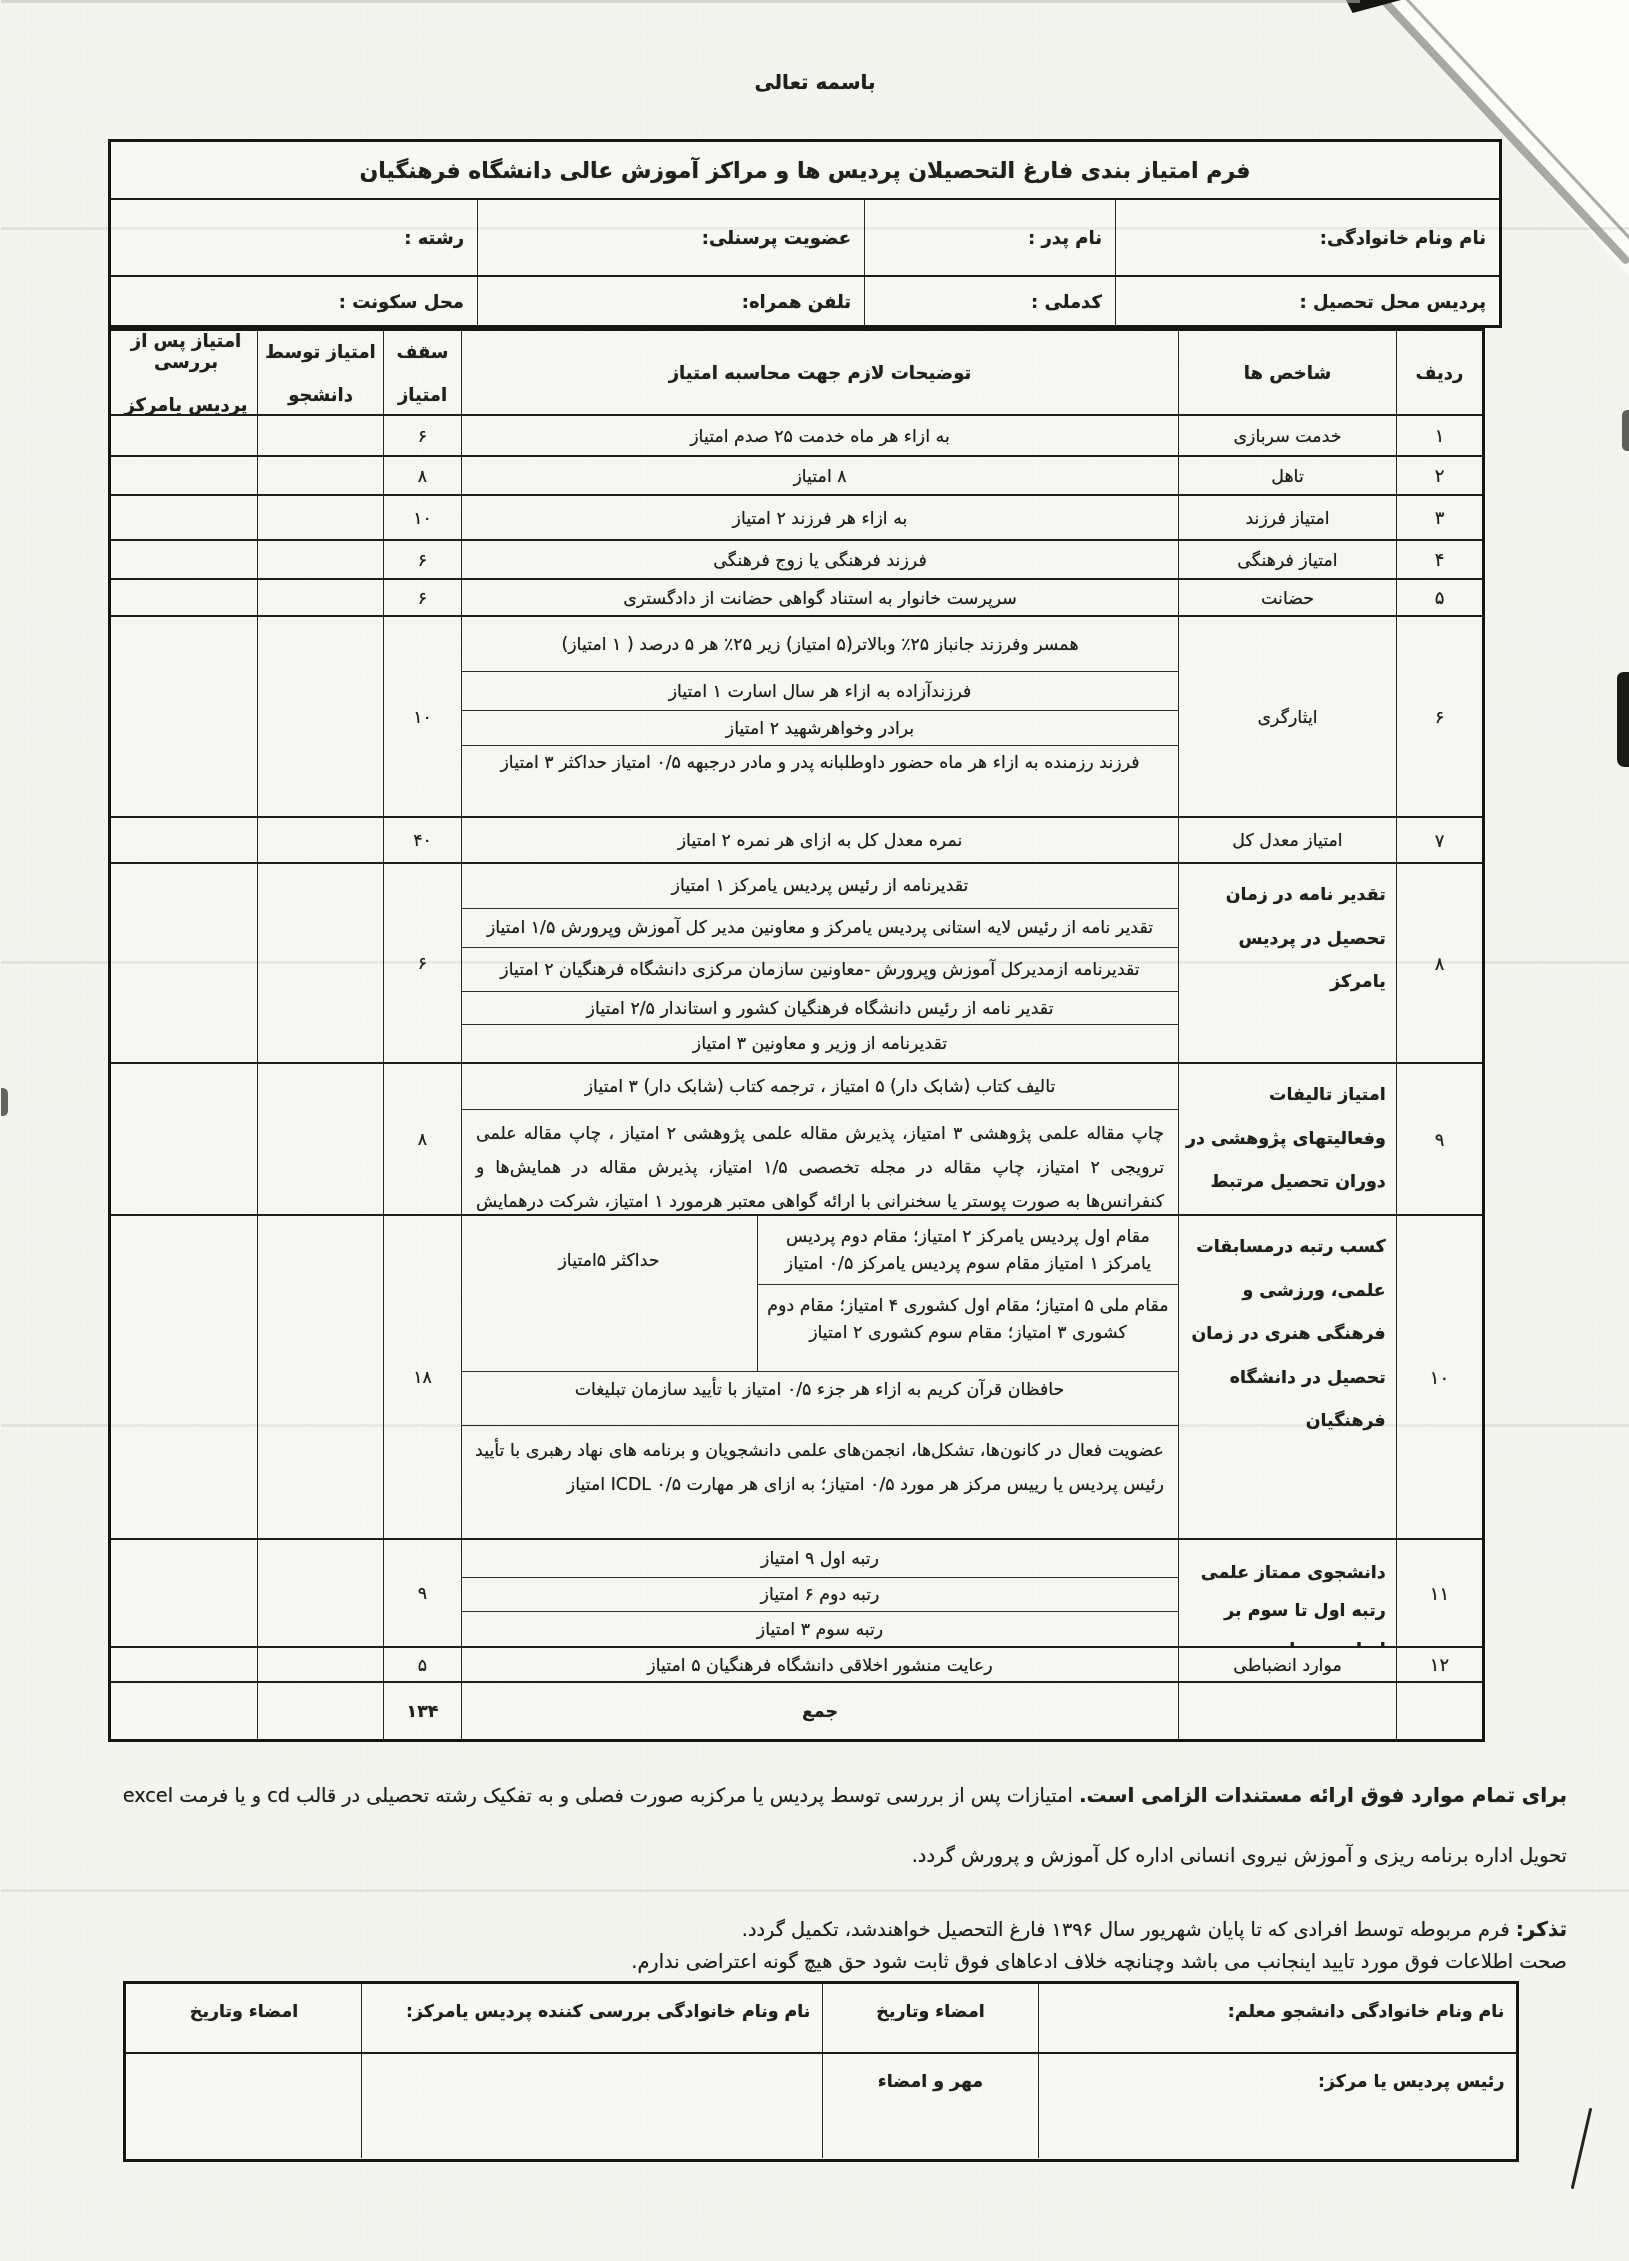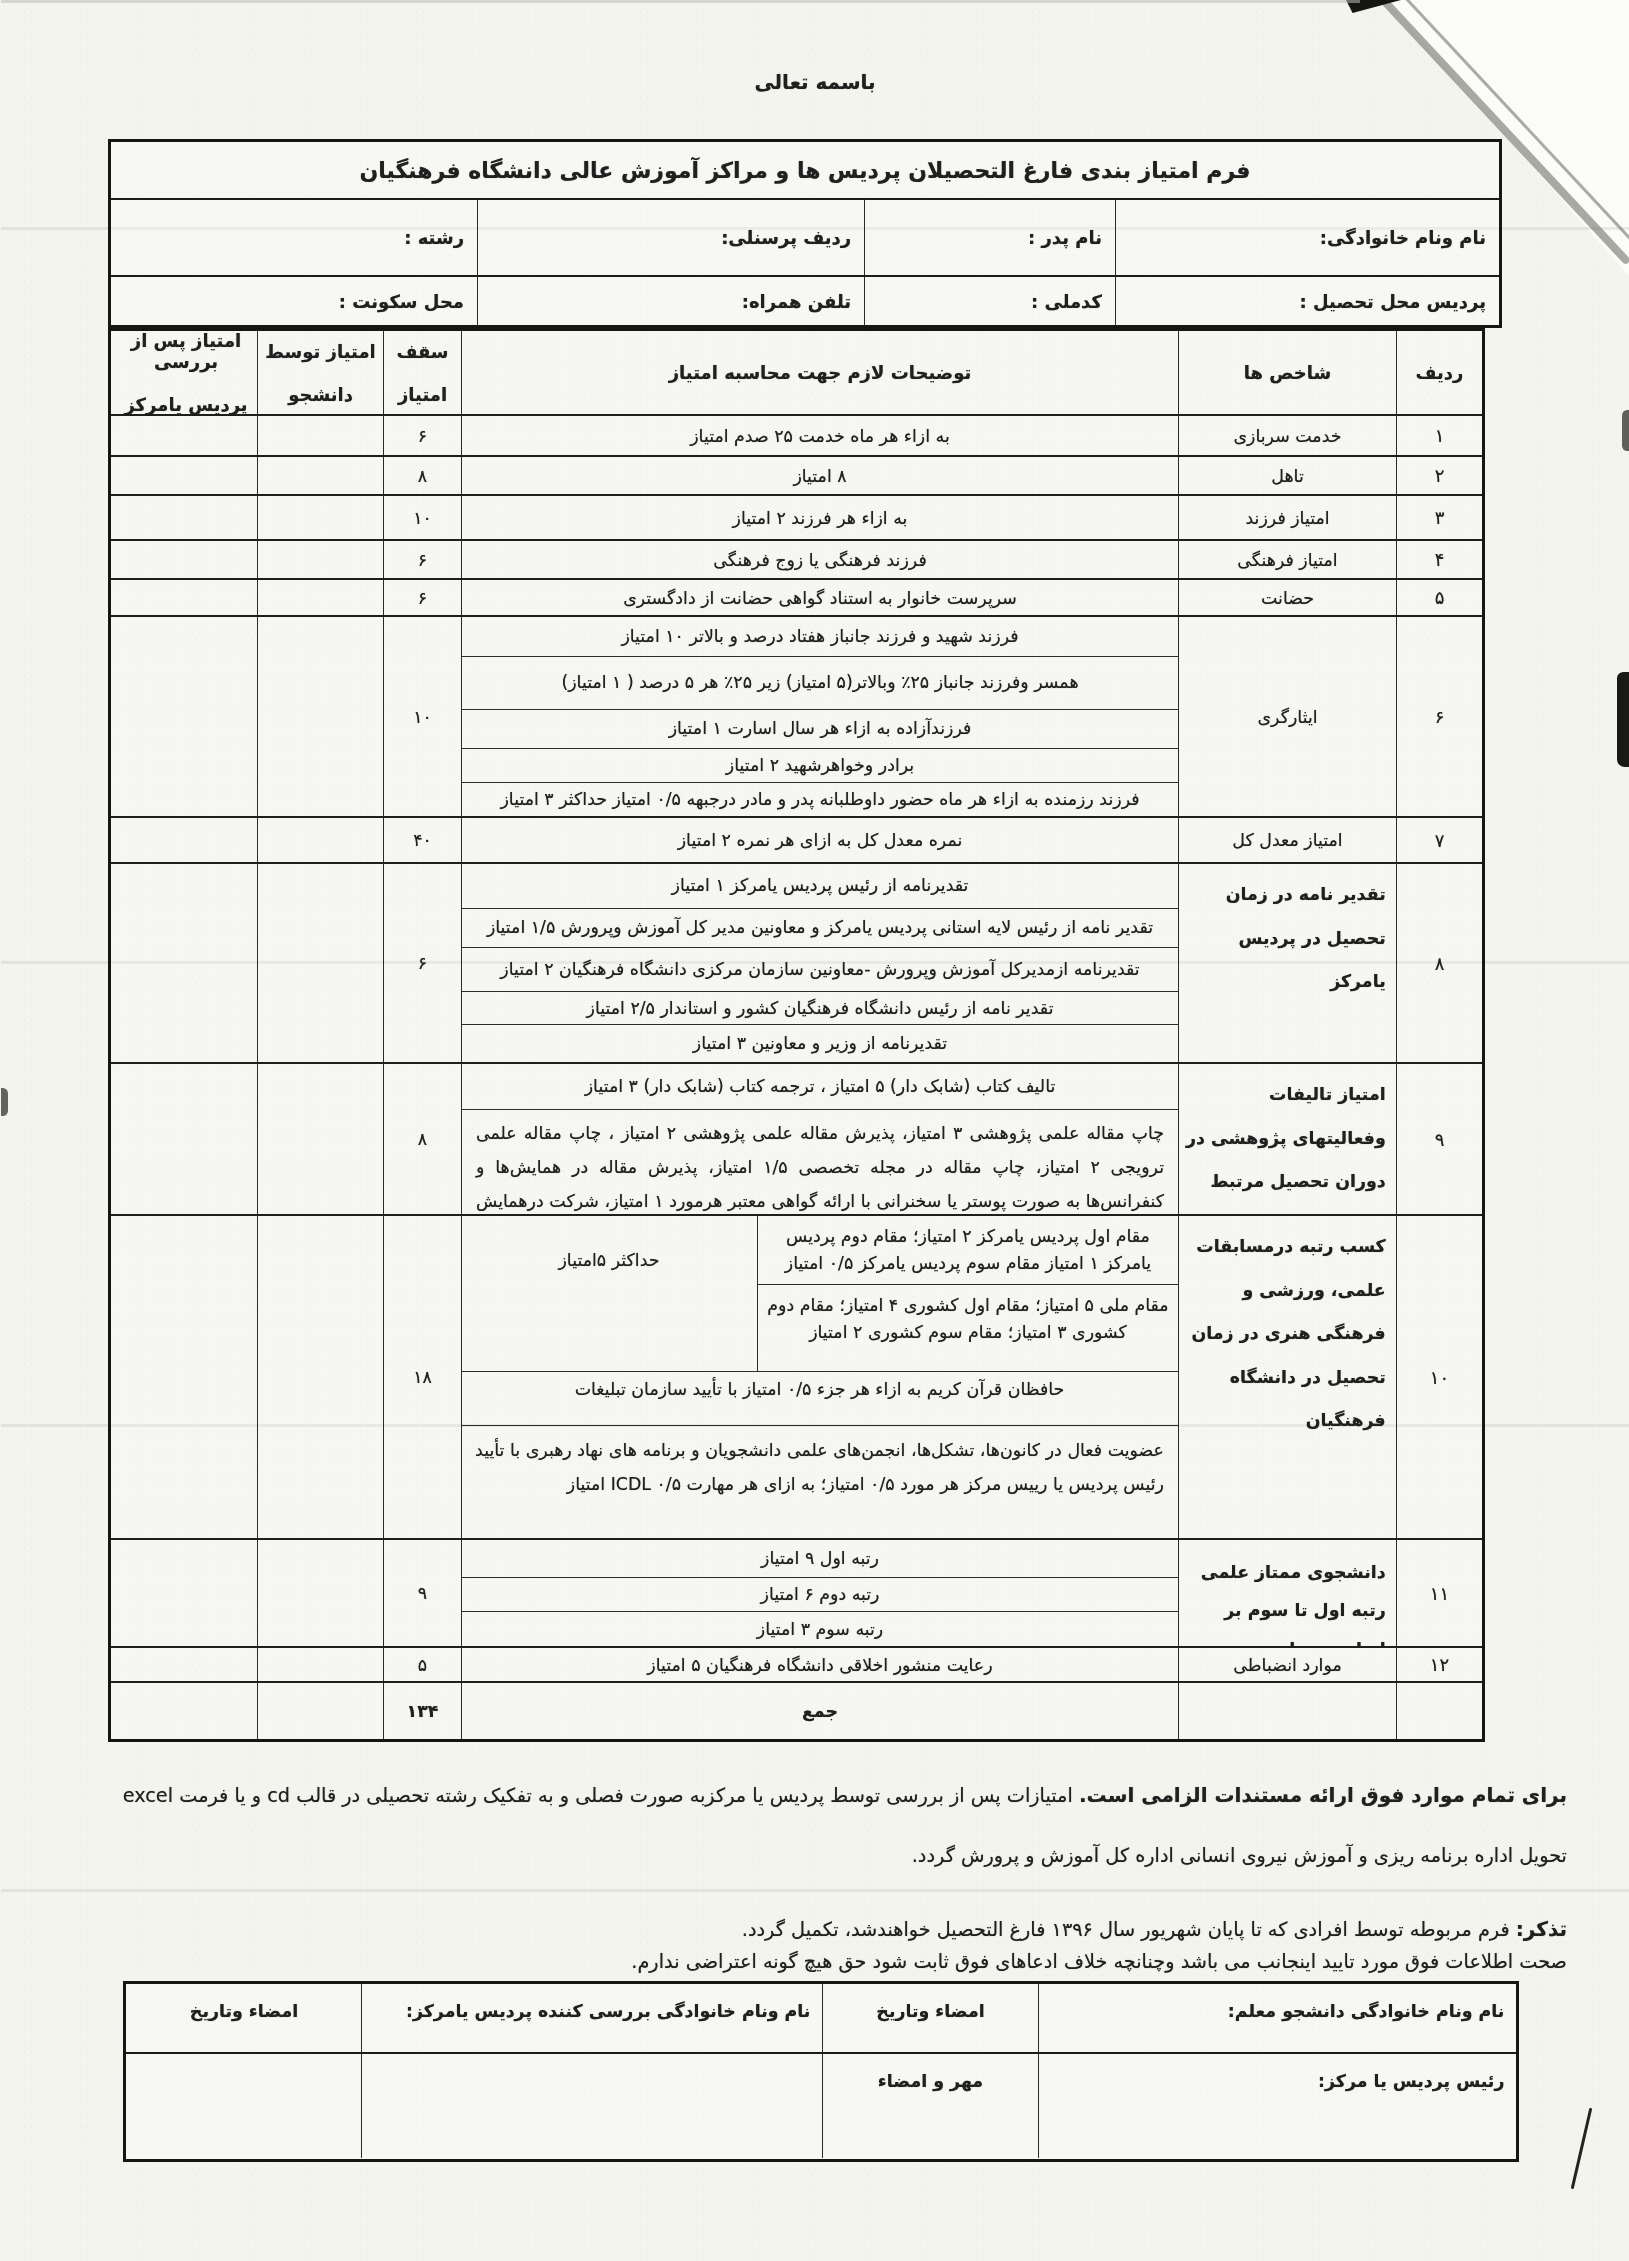--- a/index.html
+++ b/index.html
@@ -119,21 +119,21 @@
 <div class="art streak" style="top:1424px"></div>
 <div class="art streak" style="top:1889px"></div>
 
 <div class="bismillah txt">باسمه تعالی</div>
 
 <div class="topbox">
   <div class="title-row txt">فرم امتیاز بندی فارغ التحصیلان پردیس ها و مراکز آموزش عالی دانشگاه فرهنگیان</div>
   <div class="frow frow1">
     <div class="fcell txt">نام ونام خانوادگی:</div>
     <div class="fcell txt">نام پدر :</div>
-    <div class="fcell txt">ردیف پرسنلی:</div>
+    <div class="fcell txt">عضویت پرسنلی:</div>
     <div class="fcell txt">رشته :</div>
   </div>
   <div class="frow frow2">
     <div class="fcell txt">پردیس محل تحصیل :</div>
     <div class="fcell txt">کدملی :</div>
     <div class="fcell txt">تلفن همراه:</div>
     <div class="fcell txt">محل سکونت :</div>
   </div>
 </div>
 
@@ -205,21 +205,20 @@
     <div class="cell vc txt">سرپرست خانوار به استناد گواهی حضانت از دادگستری</div>
     <div class="cell vc txt">۶</div>
     <div class="cell vc"></div>
     <div class="cell vc"></div>
   </div>
 
   <div class="trow" style="height:201px">
     <div class="cell vc num txt">۶</div>
     <div class="cell vc txt">ایثارگری</div>
     <div class="cell subs">
-      <div class="sub txt" style="height:39px">فرزند شهید و فرزند جانباز هفتاد درصد و بالاتر ۱۰ امتیاز</div>
       <div class="sub txt" style="height:54px">همسر وفرزند جانباز ۲۵٪ وبالاتر(۵ امتیاز) زیر ۲۵٪ هر ۵ درصد ( ۱ امتیاز)</div>
       <div class="sub txt" style="height:39px">فرزندآزاده به ازاء هر سال اسارت ۱ امتیاز</div>
       <div class="sub txt" style="height:35px">برادر وخواهرشهید ۲ امتیاز</div>
       <div class="sub txt" style="height:34px">فرزند رزمنده به ازاء هر ماه حضور داوطلبانه پدر و مادر درجبهه ۰/۵ امتیاز حداکثر ۳ امتیاز</div>
     </div>
     <div class="cell vc txt">۱۰</div>
     <div class="cell vc"></div>
     <div class="cell vc"></div>
   </div>
 

